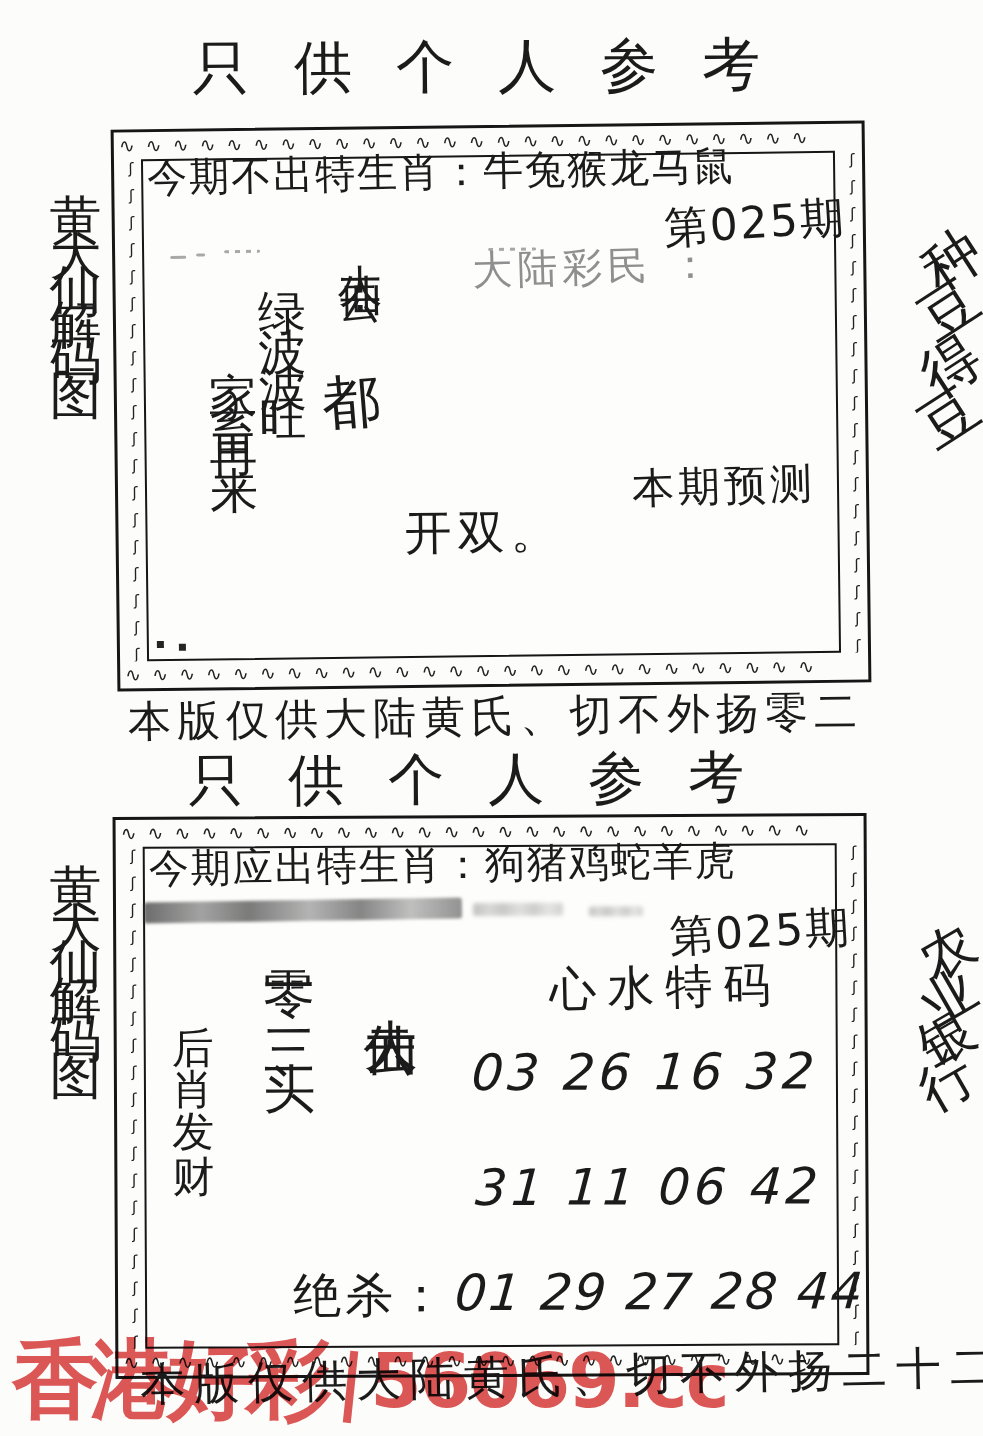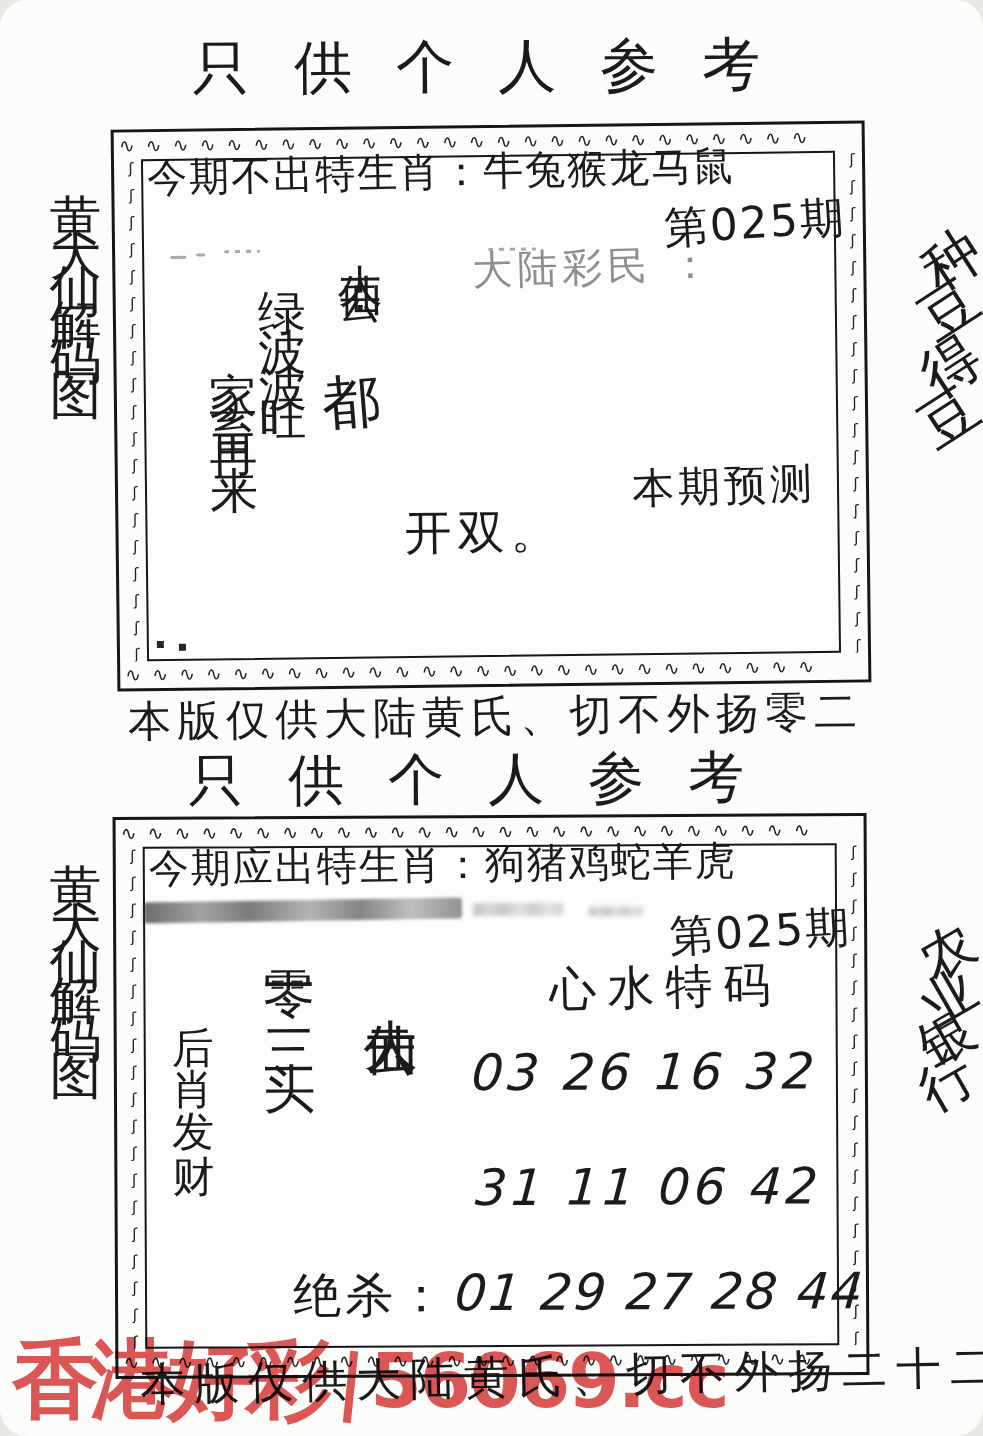--- a/index.html
+++ b/index.html
@@ -1,20 +1,19 @@
 <!DOCTYPE html>
 <html><head>
 <meta charset="utf-8">
 <style>
   html,body{margin:0;padding:0;background:#e8e8e4;}
   .page{
     position:relative;width:983px;height:1436px;margin:0 auto;
     background:#fcfcfa;color:#1b1b1b;overflow:hidden;
     font-family:"DejaVu Sans",sans-serif;
-    border-radius:27px;
   }
   .h{position:absolute;white-space:nowrap;line-height:1.05;}
   .vtext{position:absolute;writing-mode:vertical-rl;text-orientation:upright;line-height:1;}
   .title{letter-spacing:44px;font-size:58px;font-weight:500;transform:rotate(-0.4deg);}
   .panel{position:absolute;left:114px;width:754px;height:562px;}
   .panel .outer{position:absolute;inset:0;border:3px solid #161616;}
   .panel .inner{position:absolute;inset:30px;border:2px solid #161616;background:#fdfdfc;}
   .panel .content{position:absolute;inset:0;}
   .band{position:absolute;color:#222;overflow:hidden;}
   .band-h{left:8px;right:8px;height:27px;font-size:19px;letter-spacing:11px;line-height:27px;}

